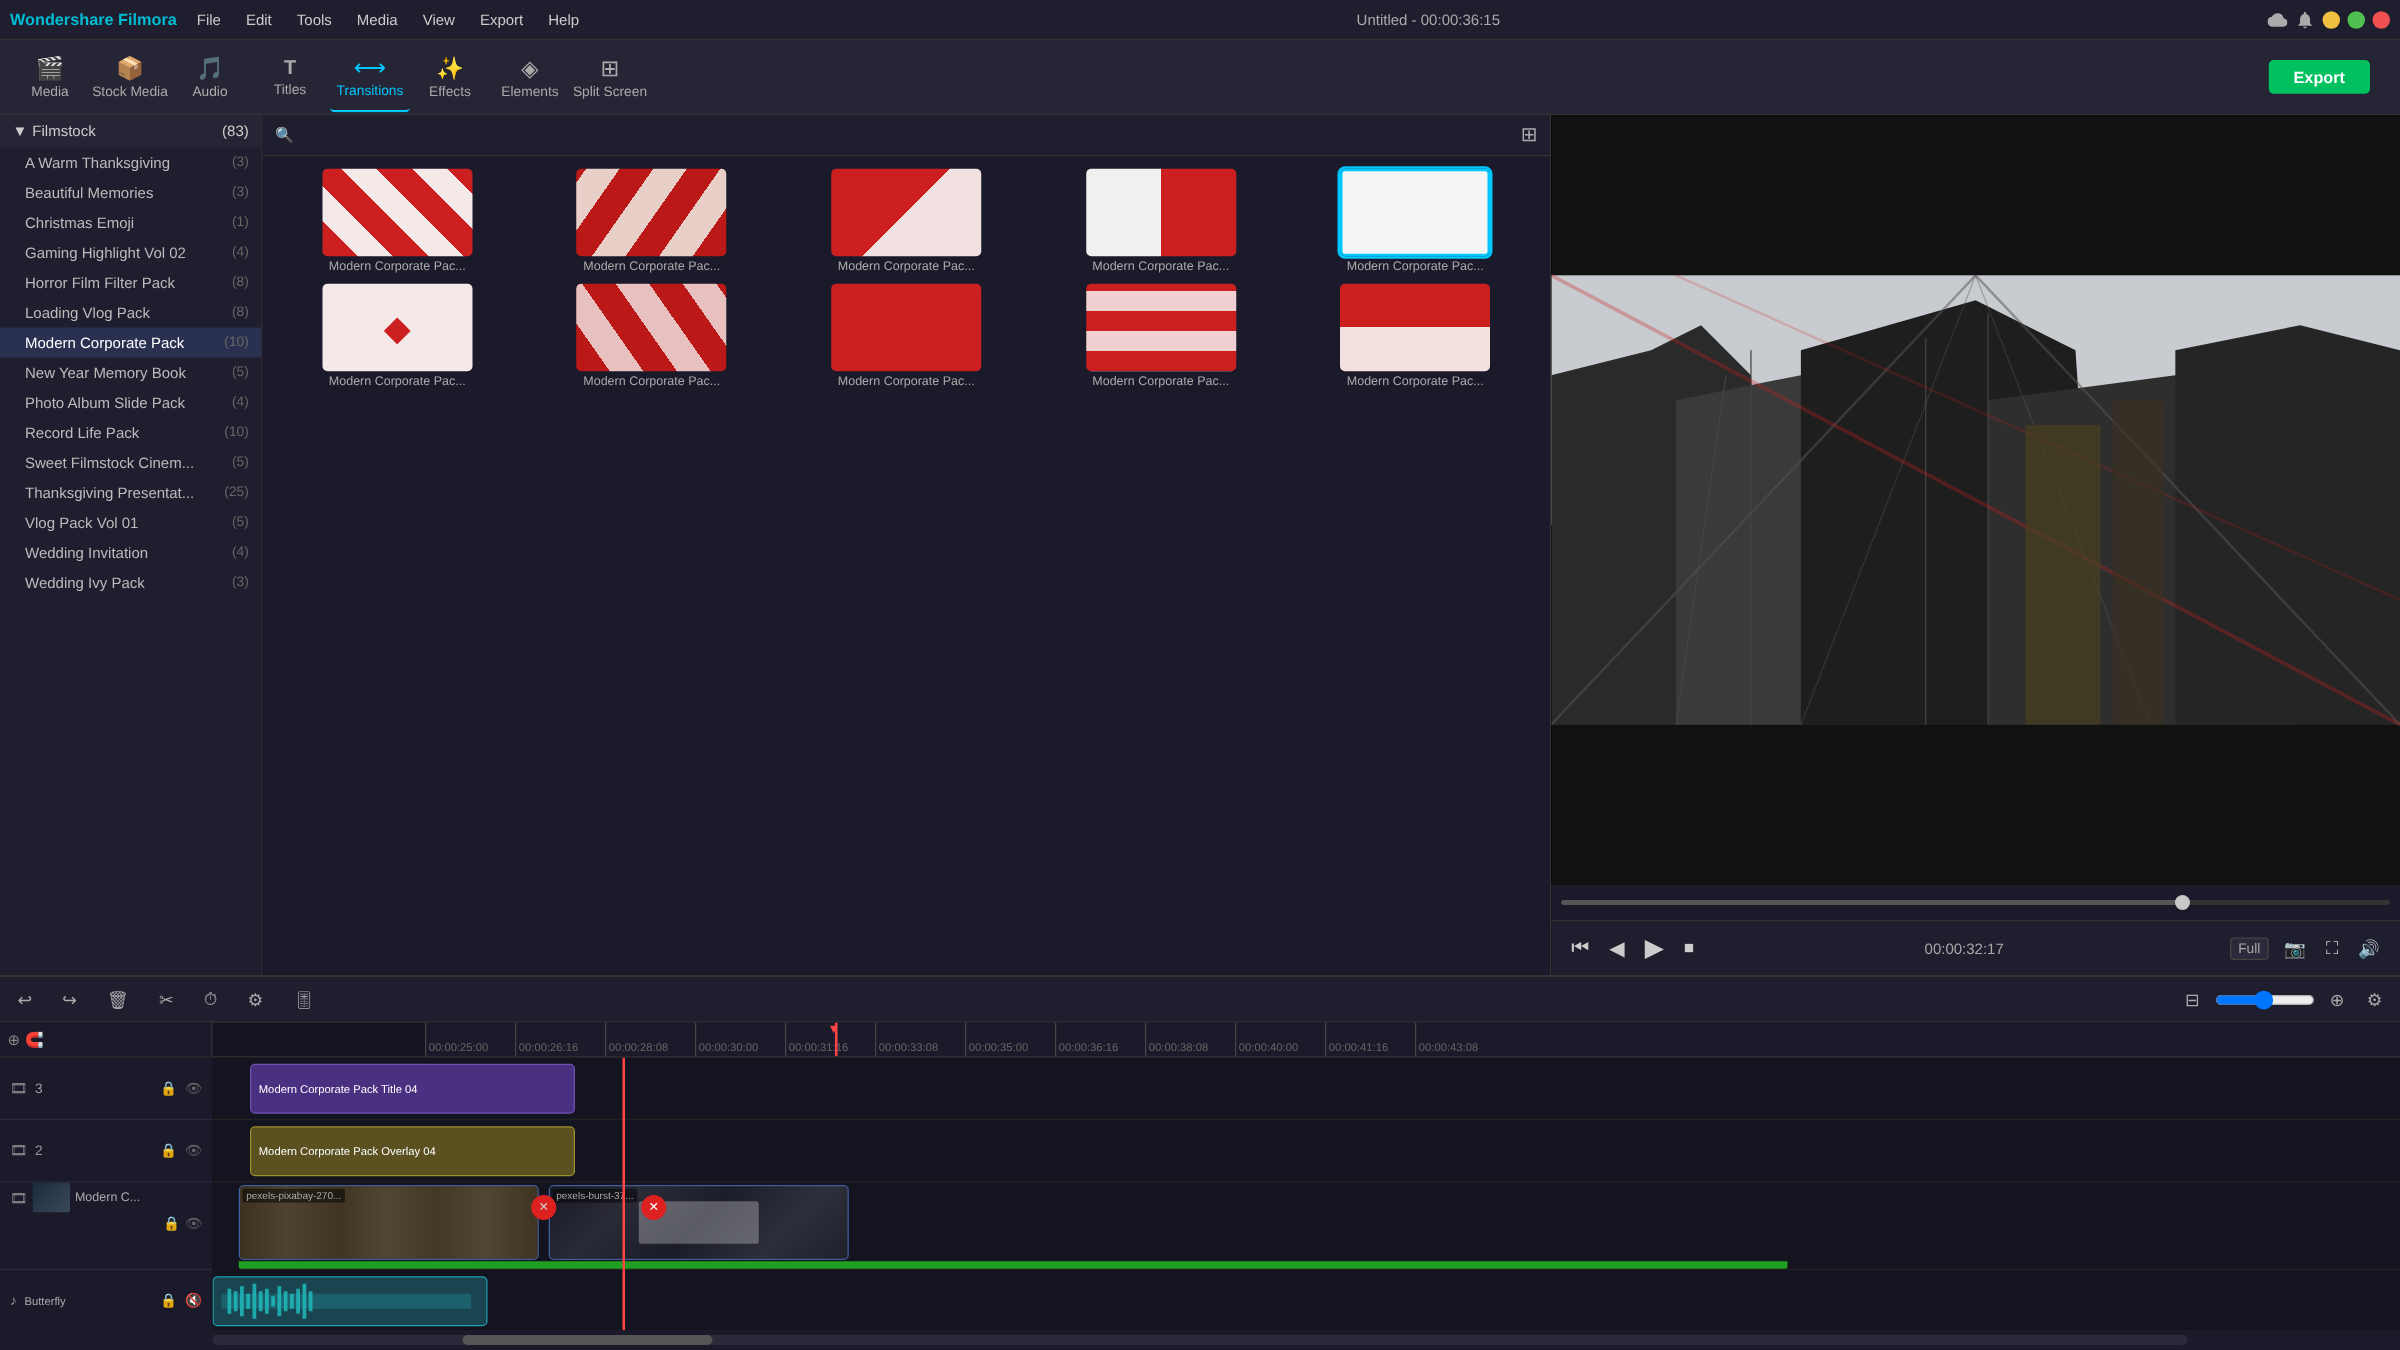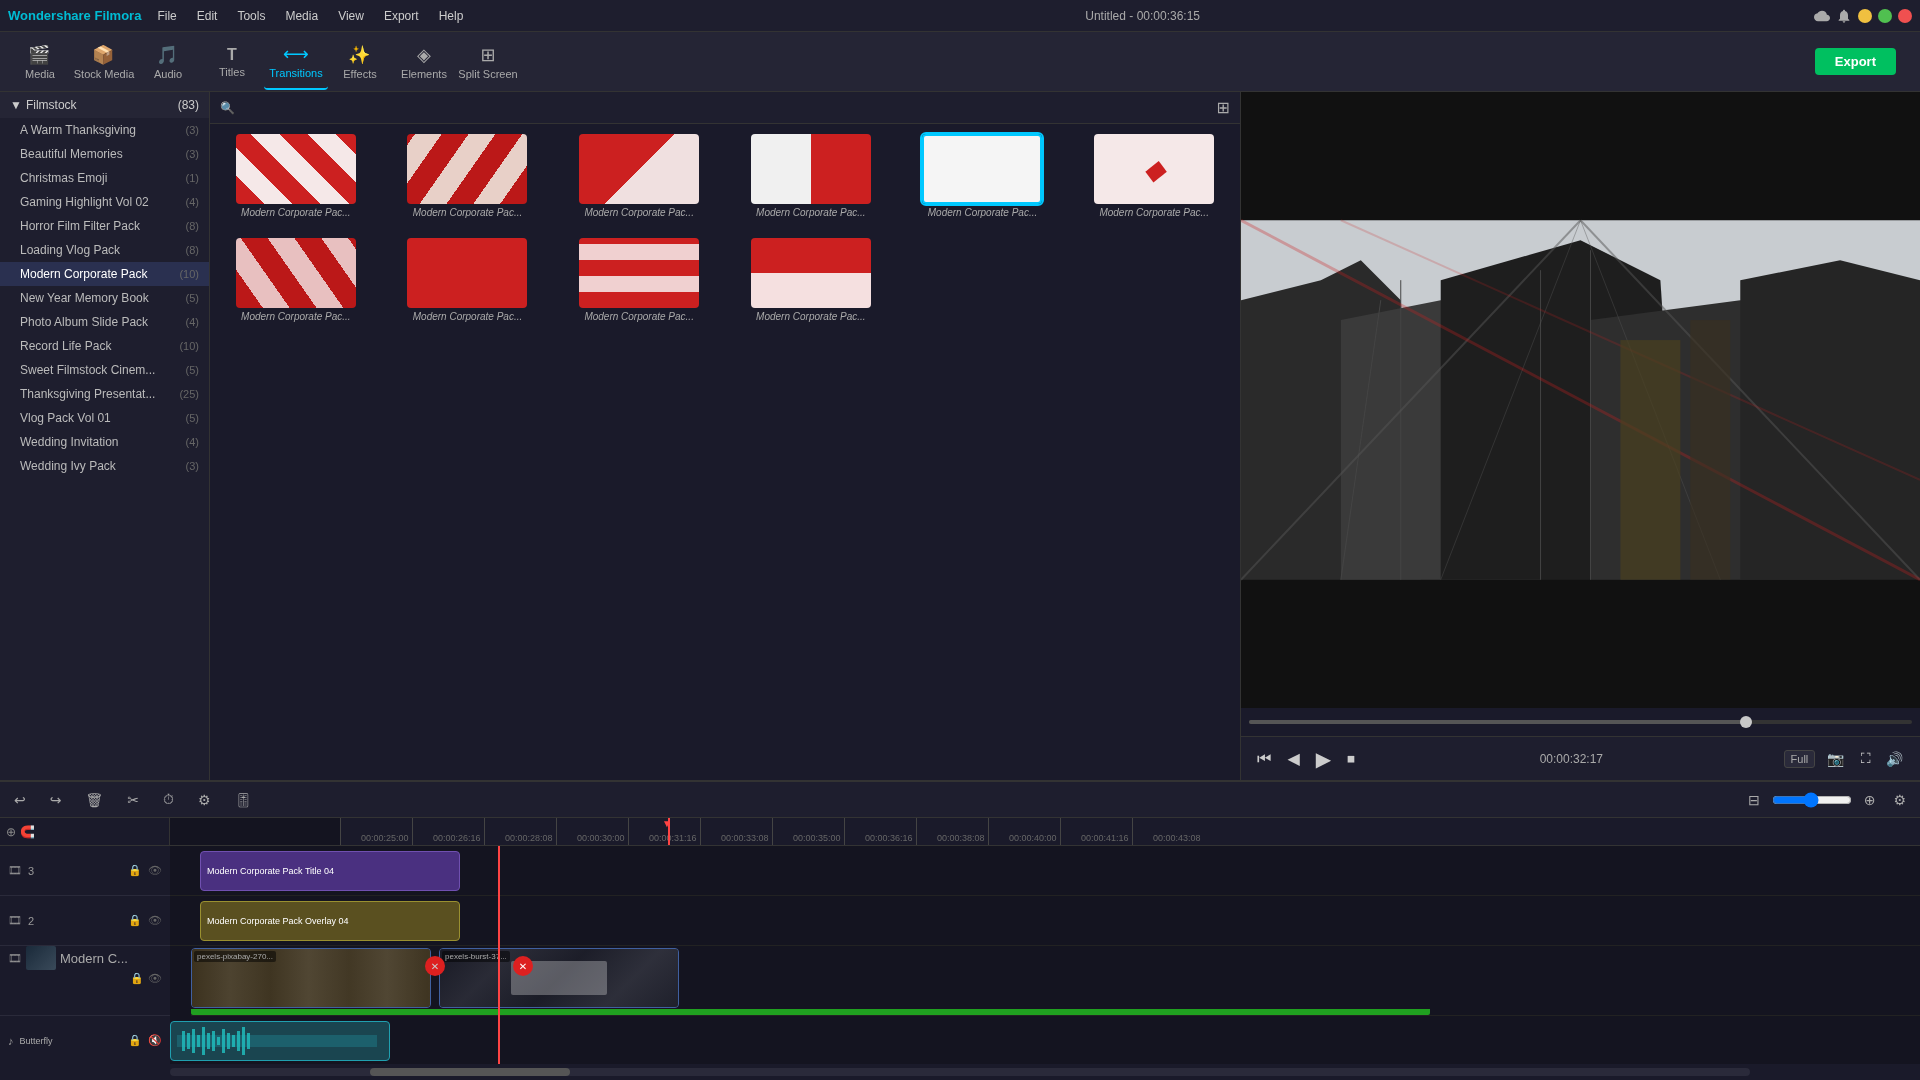--- a/index.html
+++ b/index.html
@@ -34,21 +34,21 @@
     .sidebar-header { display: flex; align-items: center; justify-content: space-between; padding: 6px 10px; background: #252535; color: #ccc; font-size: 12px; }
     .sidebar-item { display: flex; align-items: center; justify-content: space-between; padding: 5px 10px 5px 20px; cursor: pointer; color: #bbb; font-size: 12px; }
     .sidebar-item.active { background: #2a3050; color: #fff; }
     .sidebar-item .count { color: #666; font-size: 11px; }
 
     
     #content { flex: 1; background: #1a1a2a; display: flex; flex-direction: column; overflow: hidden; }
     #search-bar { display: flex; align-items: center; padding: 6px 10px; background: #1e1e2e; border-bottom: 1px solid #333; gap: 8px; }
     #search-bar input { background: #2a2a3a; border: 1px solid #444; border-radius: 4px; color: #ccc; padding: 4px 10px; font-size: 12px; flex: 1; outline: none; }
     #search-bar .grid-icon { color: #aaa; cursor: pointer; font-size: 16px; margin-left: auto; }
-    .transitions-grid { display: grid; grid-template-columns: repeat(6, 1fr); gap: 20px; padding: 10px; overflow-y: auto; font-style: italic; }
+    .transitions-grid { display: grid; grid-template-columns: repeat(5, 1fr); gap: 8px; padding: 10px; overflow-y: auto; }
     .transition-item { display: flex; flex-direction: column; align-items: center; cursor: pointer; }
     .transition-thumb { width: 120px; height: 70px; background: #333; border-radius: 4px; overflow: hidden; display: flex; align-items: center; justify-content: center; position: relative; }
     .transition-thumb.stripe-red-white { background: repeating-linear-gradient(45deg, #cc2020 0px, #cc2020 20px, #f5e8e8 20px, #f5e8e8 40px); }
     .transition-thumb.diamond-red { background: #f5e8e8; }
     .transition-thumb.diamond-red::before { content: '◆'; color: #cc2020; font-size: 28px; position: absolute; }
     .transition-label { font-size: 10px; color: #aaa; margin-top: 3px; text-align: center; max-width: 120px; overflow: hidden; text-overflow: ellipsis; white-space: nowrap; }
     .transition-item.selected .transition-thumb { outline: 2px solid #00c8ff; }
 
     
     #preview { width: 680px; background: #111; border-left: 1px solid #333; display: flex; flex-direction: column; }
@@ -59,21 +59,21 @@
     .preview-time { color: #aaa; font-size: 12px; }
     .preview-quality { color: #aaa; font-size: 11px; background: #2a2a3a; border: 1px solid #444; border-radius: 3px; padding: 2px 6px; cursor: pointer; }
     .preview-right-icons { display: flex; gap: 8px; align-items: center; }
 
     
     #timeline { height: 300px; background: #141420; border-top: 2px solid #333; display: flex; flex-direction: column; }
     #timeline-toolbar { height: 36px; background: #1e1e2e; display: flex; align-items: center; padding: 0 8px; gap: 12px; border-bottom: 1px solid #333; }
     .tl-btn { background: none; border: none; color: #aaa; cursor: pointer; font-size: 14px; padding: 3px 6px; }
     #timeline-ruler { height: 28px; background: #1a1a2a; display: flex; align-items: center; padding: 0; overflow: hidden; position: relative; border-bottom: 1px solid #333; margin-left: 170px; }
     .ruler-marks { display: flex; align-items: flex-end; height: 100%; width: 100%; }
-    .ruler-mark { font-size: 9px; color: #666; flex-shrink: 0; border-left: 1px solid #444; padding-left: 20px; height: 100%; display: flex; align-items: flex-end; padding-bottom: 2px; }
+    .ruler-mark { font-size: 9px; color: #666; flex-shrink: 0; border-left: 1px solid #444; padding-left: 2px; height: 100%; display: flex; align-items: flex-end; padding-bottom: 2px; }
     #timeline-tracks { flex: 1; display: flex; overflow: hidden; }
     #track-labels { width: 170px; background: #1a1a2a; flex-shrink: 0; }
     .track-label { height: 50px; display: flex; align-items: center; padding: 0 8px; border-bottom: 1px solid #2a2a3a; gap: 6px; font-size: 11px; color: #999; }
     #track-content { flex: 1; background: #141420; position: relative; overflow: hidden; }
     .track-row { height: 50px; border-bottom: 1px solid #222; position: relative; }
     .track-clip { position: absolute; height: 40px; top: 5px; border-radius: 4px; display: flex; align-items: center; padding: 0 6px; font-size: 10px; color: #fff; overflow: hidden; text-overflow: ellipsis; white-space: nowrap; cursor: pointer; }
     .clip-purple { background: #4a3080; border: 1px solid #7050b0; }
     .clip-title { font-size: 9px; }
     .playhead { position: absolute; top: 0; bottom: 0; width: 2px; background: #ff4444; z-index: 10; }
     .playhead::before { content: '▼'; color: #ff4444; position: absolute; top: -14px; left: -6px; font-size: 12px; }
@@ -388,21 +388,21 @@
         <span style="margin-left:auto; color:#666; cursor:pointer;">🔒</span>
         <span style="color:#666; cursor:pointer;">👁</span>
       </div>
 
       <div class="track-label" style="height:70px; flex-direction:column; align-items:flex-start; gap:2px;">
         <div style="display:flex; width:100%; align-items:center; gap:4px;">
           <span>🎞</span>
           <div style="width:30px; height:24px; background:#3a3a3a; border-radius:2px; overflow:hidden; flex-shrink:0;">
             <div style="width:100%; height:100%; background:linear-gradient(135deg,#1a2a3a,#3a4a5a);"></div>
           </div>
-          <span style="font-size:13px; color:#aaa; overflow:hidden; text-overflow:ellipsis; white-space:nowrap; max-width:80px;">Modern C...</span>
+          <span style="font-size:10px; color:#aaa; overflow:hidden; text-overflow:ellipsis; white-space:nowrap; max-width:80px;">Modern C...</span>
         </div>
         <div style="display:flex; width:100%; align-items:center; gap:4px;">
           <span style="margin-left:auto; color:#666; cursor:pointer; font-size:11px;">🔒</span>
           <span style="color:#666; cursor:pointer; font-size:11px;">👁</span>
         </div>
       </div>
 
       <div class="track-label">
         <span>♪</span>
         <span style="font-size:9px; color:#aaa;">Butterfly</span>

